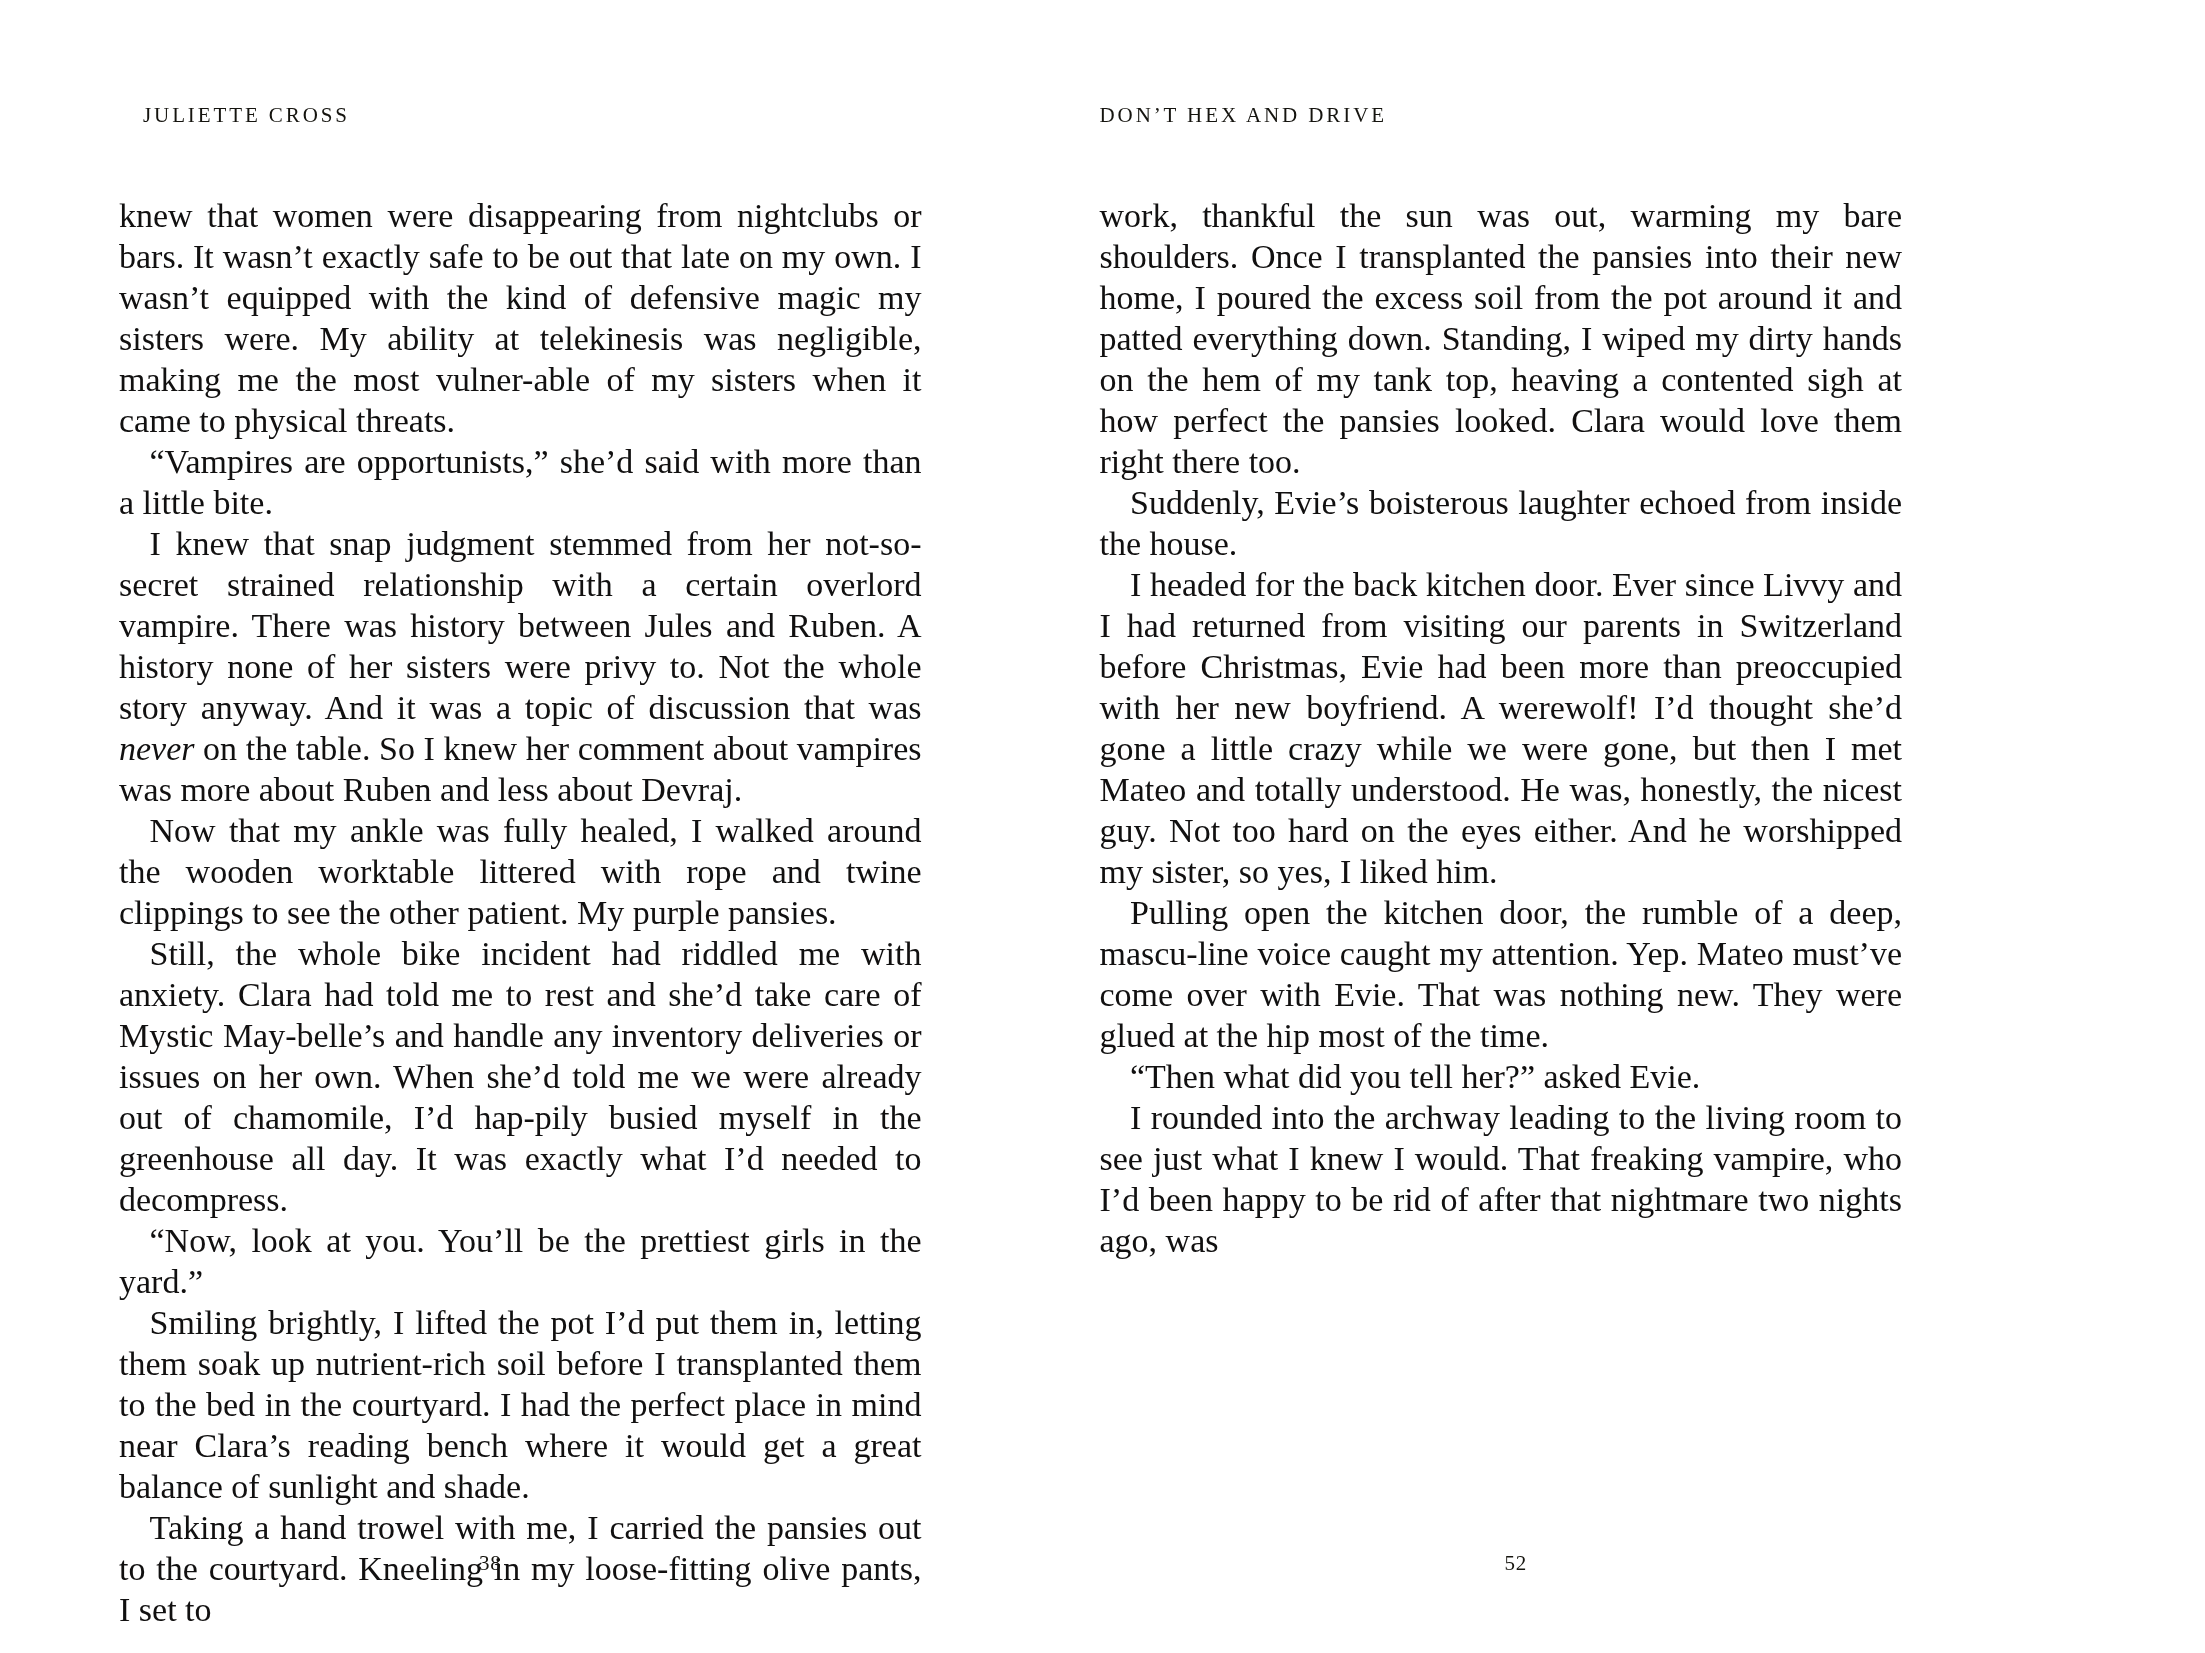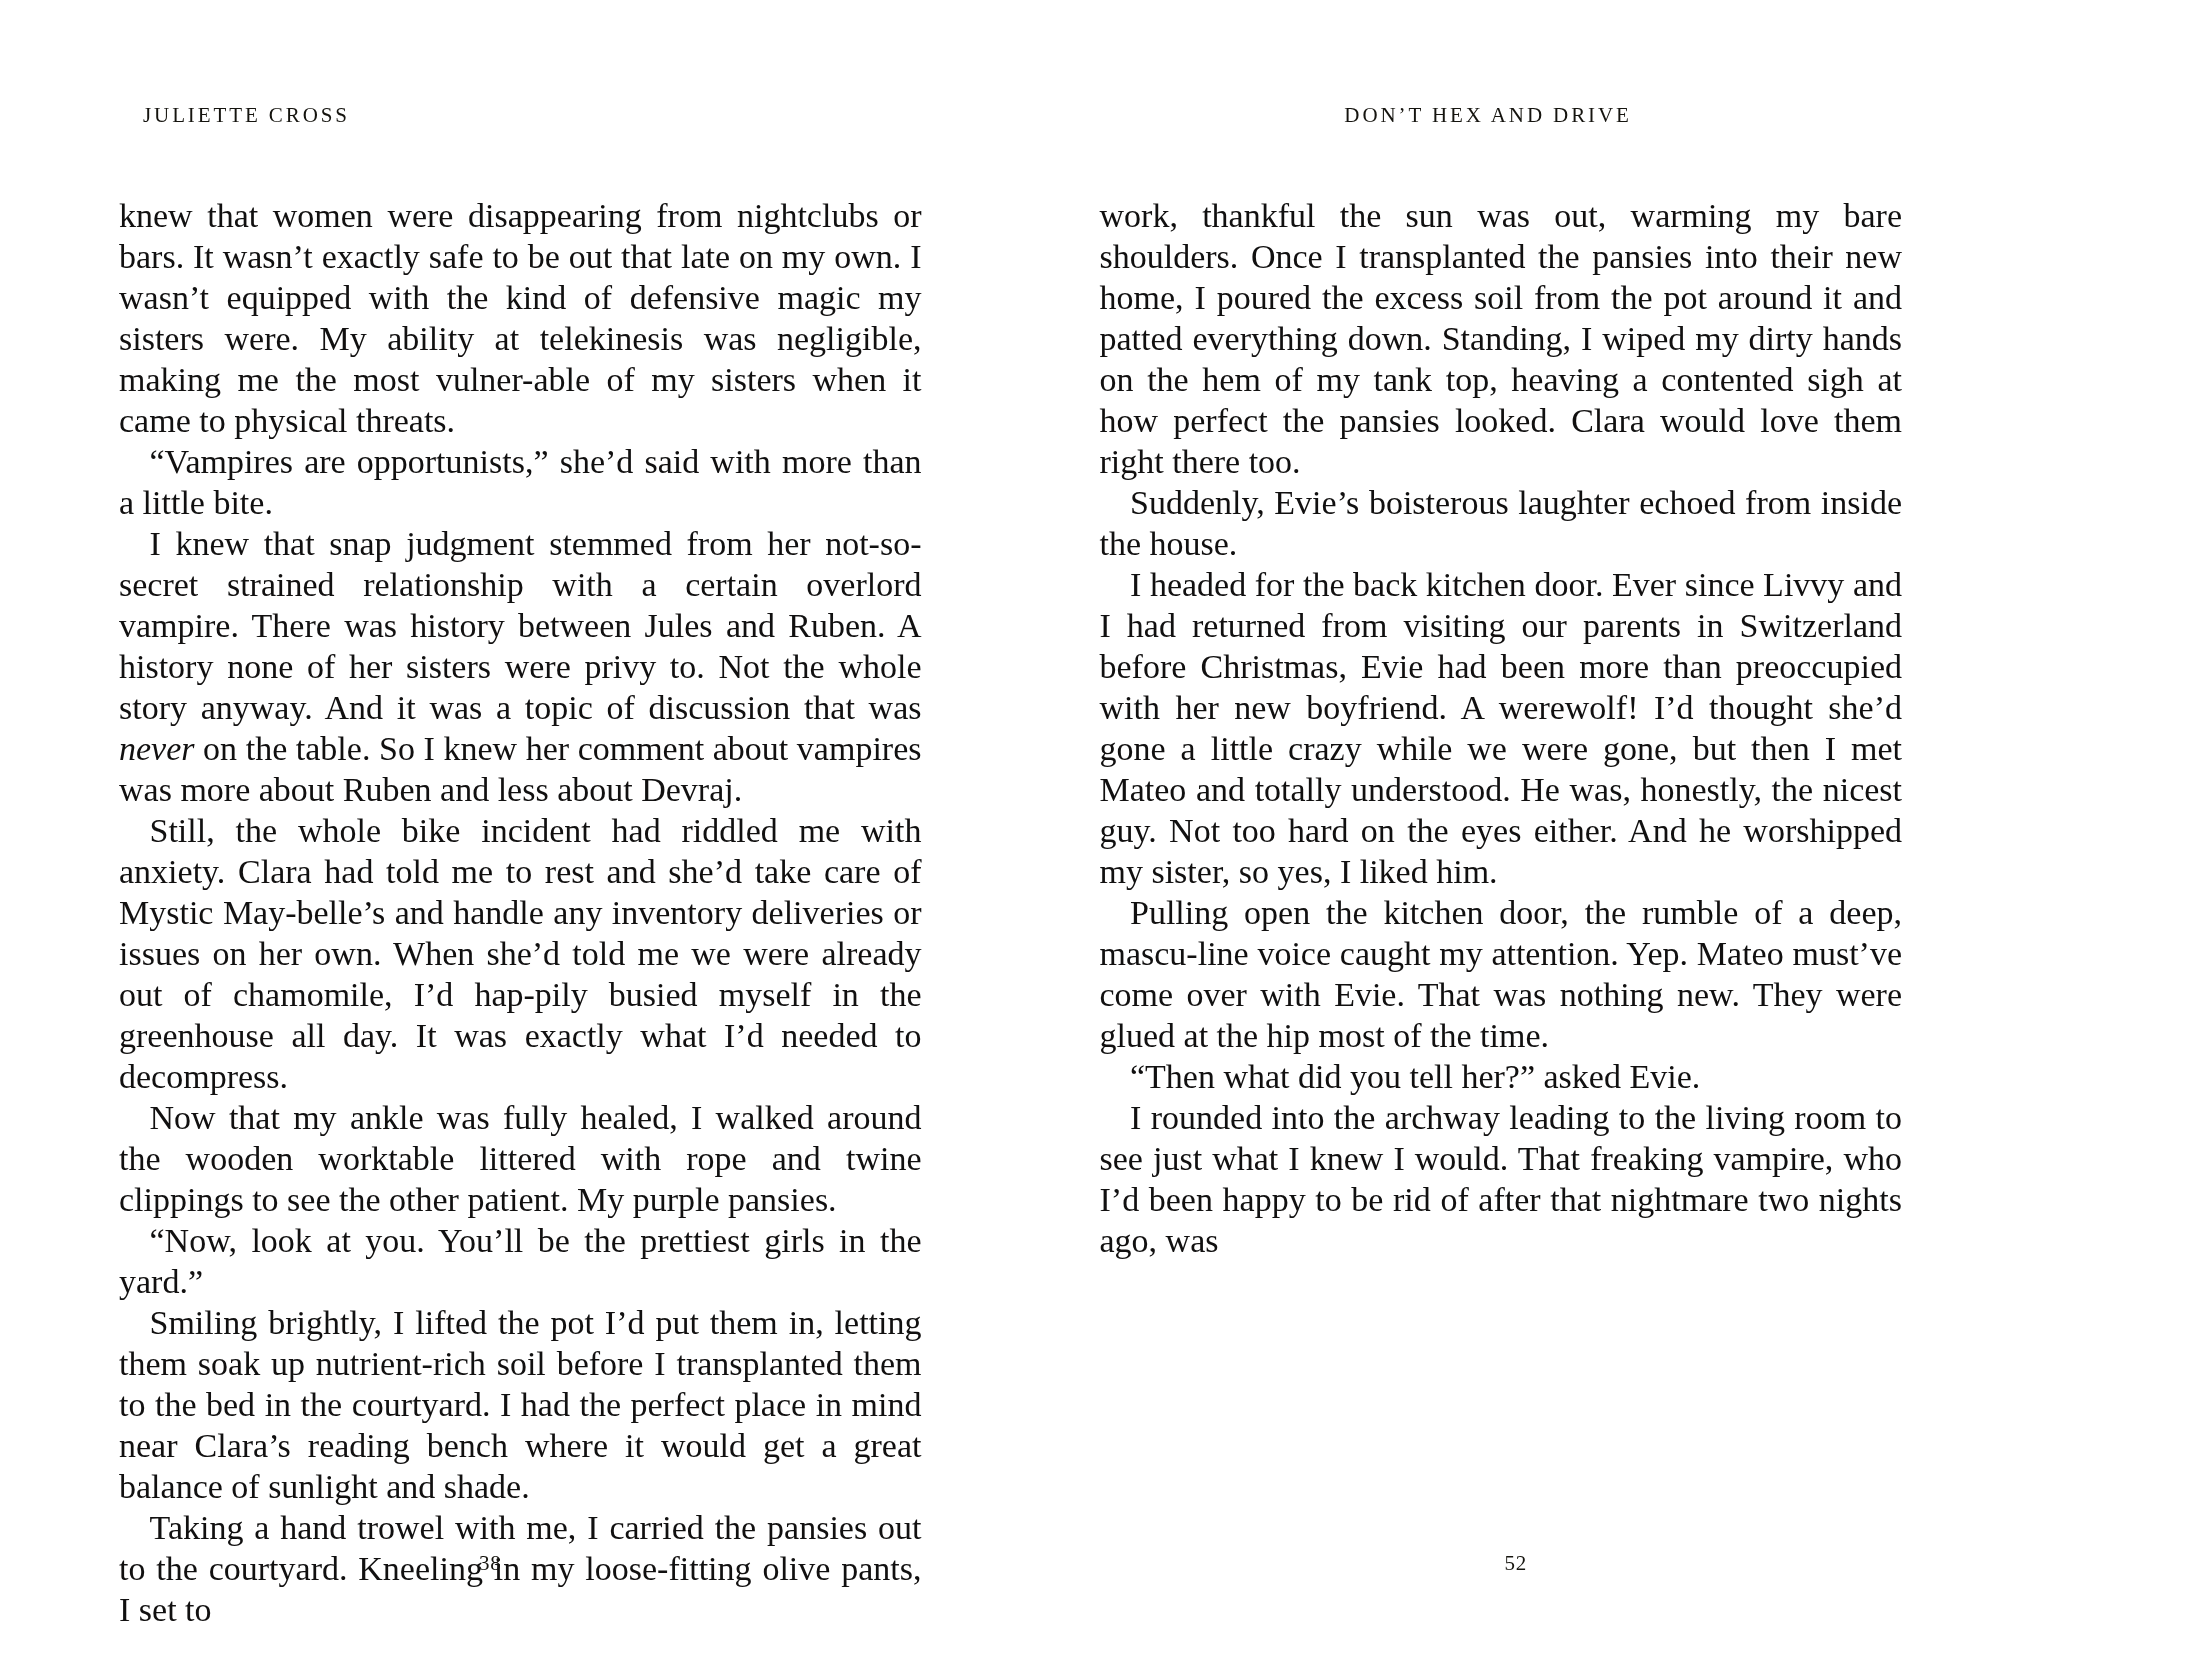--- a/index.html
+++ b/index.html
@@ -41,21 +41,21 @@
     color: #15140f;
     padding-top: 103px;
     height: 39px;
     white-space: nowrap;
   }
   .running-head-left {
     text-align: left;
     padding-left: 24px;
   }
   .running-head-right {
-    text-align: center;
+    text-align: left;
     padding-right: 25.4px;
   }
   .body-block {
     margin-top: 53px;
     font-size: 34px;
     line-height: 41px;
     text-align: justify;
     text-justify: inter-word;
     hyphens: manual;
     color: #111010;
@@ -88,22 +88,22 @@
 
 <div class="spread">
 
   <div class="page page-left">
     <div class="running-head running-head-left">JULIETTE CROSS</div>
 
     <div class="body-block">
       <p>knew that women were disappearing from nightclubs or bars. It wasn’t exactly safe to be out that late on my own. I wasn’t equipped with the kind of defensive magic my sisters were. My ability at telekinesis was negligible, making me the most vulner-able of my sisters when it came to physical threats.</p>
       <p class="indent">“Vampires are opportunists,” she’d said with more than a little bite.</p>
       <p class="indent"><span>I knew that snap judgment stemmed from her not-so-secret strained relationship with a certain overlord vampire. There was history between Jules and Ruben. A history none of her sisters were privy to. Not the whole story anyway. And it was a topic of discussion that was </span><em>never</em><span> on the table. So I knew her comment about vampires was more about Ruben and less about Devraj.</span></p>
+      <p class="indent">Now that my ankle was fully healed, I walked around the wooden worktable littered with rope and twine clippings to see the other patient. My purple pansies.</p>
       <p class="indent">Still, the whole bike incident had riddled me with anxiety. Clara had told me to rest and she’d take care of Mystic May-belle’s and handle any inventory deliveries or issues on her own. When she’d told me we were already out of chamomile, I’d hap-pily busied myself in the greenhouse all day. It was exactly what I’d needed to decompress.</p>
-      <p class="indent">Now that my ankle was fully healed, I walked around the wooden worktable littered with rope and twine clippings to see the other patient. My purple pansies.</p>
       <p class="indent">“Now, look at you. You’ll be the prettiest girls in the yard.”</p>
       <p class="indent">Smiling brightly, I lifted the pot I’d put them in, letting them soak up nutrient-rich soil before I transplanted them to the bed in the courtyard. I had the perfect place in mind near Clara’s reading bench where it would get a great balance of sunlight and shade.</p>
       <p class="indent">Taking a hand trowel with me, I carried the pansies out to the courtyard. Kneeling in my loose-fitting olive pants, I set to</p>
     </div>
 
     <div class="folio">38</div>
   </div>
 
   <div class="page page-right">
     <div class="running-head running-head-right">DON’T HEX AND DRIVE</div>

